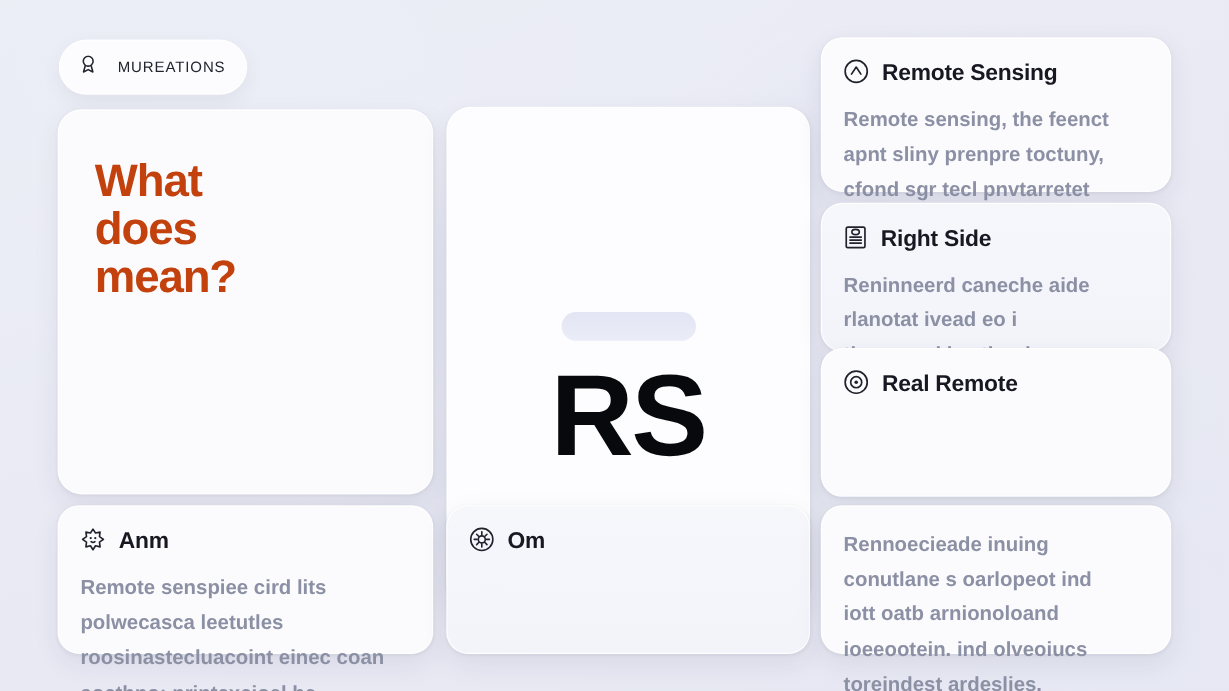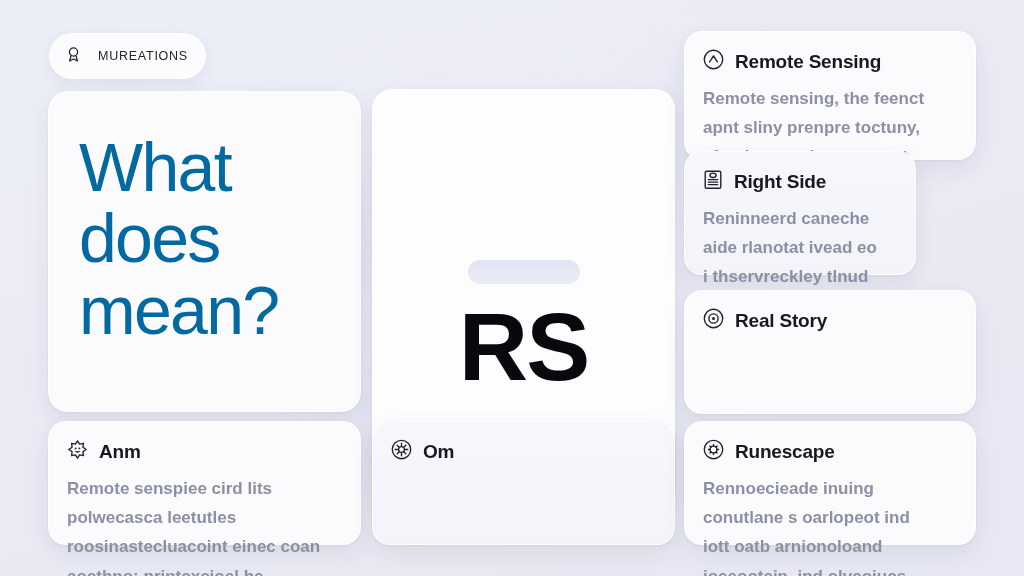--- a/index.html
+++ b/index.html
@@ -41,21 +41,21 @@
   .brand-label{
     font-size:12.5px;letter-spacing:.06em;color:#22242e;font-weight:500;
     white-space:nowrap;
   }
   .brand-icon{display:block;}
 
   
   .hero{left:48px;top:91px;width:313px;height:321px;border-radius:20px;}
   .hero-inner{position:absolute;left:30px;top:40px;right:20px;}
   .hero-title{
-    font-size:68px;line-height:1.05;font-weight:400;color:#0369a1;
+    font-size:38px;line-height:1.05;font-weight:700;color:#c2410c;
     letter-spacing:-.025em;margin:0;white-space:pre-line;
   }
 
   
   .acronym{left:372px;top:89px;width:303px;height:416px;border-radius:20px;background:#fdfdff;padding-left:44px;}
   .acro-pill{
     position:absolute;left:50%;transform:translateX(-50%);top:170px;
     width:112px;height:24px;border-radius:12px;
     background:linear-gradient(180deg,#e3e5f4 0%,#eaecf7 100%);
   }
@@ -67,21 +67,21 @@
   
   .info{padding:17px 38px 16px 18px;}
   .info-head{display:flex;align-items:center;gap:11px;margin-bottom:10px;}
   .info-title{font-size:19px;font-weight:700;color:#171821;letter-spacing:-.01em;}
   .info-body{
     font-size:17px;line-height:1.72;color:#8b90a4;font-weight:700;
   }
   .ico{flex:0 0 auto;display:block;color:#20222c;}
 
   .r1{left:684px;top:31px;width:292px;height:129px;}
-  .r2{left:684px;top:151px;width:232px;height:124px;}
+  .r2{left:684px;top:169px;width:292px;height:124px;}
   .r3{left:684px;top:290px;width:292px;height:124px;}
   .b1c{left:48px;top:421px;width:313px;height:124px;}
   .b2c{left:372px;top:421px;width:303px;height:124px;}
   .b3c{left:684px;top:421px;width:292px;height:124px;}
 </style>
 </head>
 <body>
 
 <div class="stage">
 
@@ -141,21 +141,21 @@
 
   <div class="card info r3">
     <div class="info-head">
       <span class="ico">
         <svg width="21" height="21" viewBox="0 0 21 21" fill="none" stroke="#20222c" stroke-width="1.4">
           <circle cx="10.5" cy="10.5" r="9.2"></circle>
           <circle cx="10.5" cy="10.5" r="4.6"></circle>
           <circle cx="10.5" cy="10.5" r="1.5" fill="#20222c" stroke="none"></circle>
         </svg>
       </span>
-      <span class="info-title">Real Story</span>
+      <span class="info-title">Real Remote</span>
     </div>
   </div>
 
   <div class="card info b1c">
     <div class="info-head">
       <span class="ico">
         <svg width="21" height="21" viewBox="0 0 21 21" fill="none" stroke="#20222c" stroke-width="1.35" stroke-linejoin="round">
           <path d="M10.5 1.9 L12.6 5.2 L16.4 4.3 L15.9 8.2 L19.2 10.5 L15.9 12.8 L16.4 16.7 L12.6 15.8 L10.5 19.1 L8.4 15.8 L4.6 16.7 L5.1 12.8 L1.8 10.5 L5.1 8.2 L4.6 4.3 L8.4 5.2 Z"></path>
           <circle cx="8.6" cy="9.4" r=".95" fill="#20222c" stroke="none"></circle>
           <circle cx="12.4" cy="9.4" r=".95" fill="#20222c" stroke="none"></circle>
@@ -174,26 +174,16 @@
           <circle cx="10.5" cy="10.5" r="9.2"></circle>
           <circle cx="10.5" cy="10.5" r="2.9"></circle>
           <path d="M10.5 4.2v2.4M10.5 14.4v2.4M4.2 10.5h2.4M14.4 10.5h2.4M6.2 6.2l1.7 1.7M13.1 13.1l1.7 1.7M14.8 6.2l-1.7 1.7M7.9 13.1l-1.7 1.7" stroke-linecap="round"></path>
         </svg>
       </span>
       <span class="info-title">Om</span>
     </div>
   </div>
 
   <div class="card info b3c">
-    <div class="info-head">
-      <span class="ico">
-        <svg width="21" height="21" viewBox="0 0 21 21" fill="none" stroke="#20222c" stroke-width="1.35">
-          <circle cx="10.5" cy="10.5" r="9.2"></circle>
-          <circle cx="10.5" cy="10.5" r="3.4"></circle>
-          <path d="M10.5 5.4v1.5M10.5 14.1v1.5M5.4 10.5h1.5M14.1 10.5h1.5M6.9 6.9l1.1 1.1M13 13l1.1 1.1M14.1 6.9L13 8M8 13l-1.1 1.1" stroke-linecap="round"></path>
-        </svg>
-      </span>
-      <span class="info-title">Runescape</span>
-    </div>
     <div class="info-body">Rennoecieade inuing conutlane s oarlopeot ind iott oatb arnionoloand ioeeootein. ind olveoiucs toreindest ardeslies.</div>
   </div>
 
 </div>
 
 </body></html>

